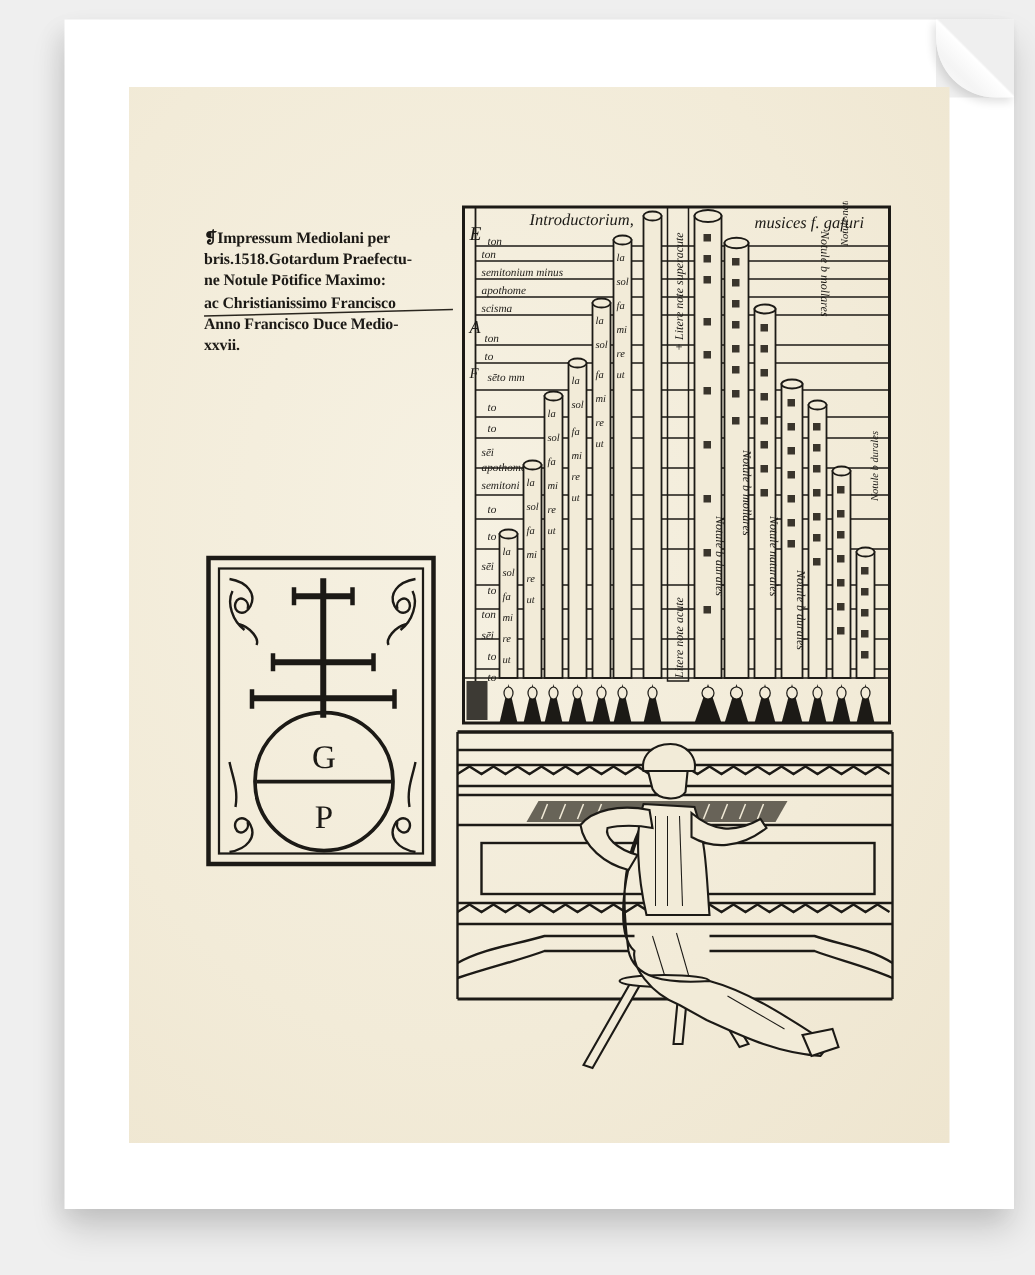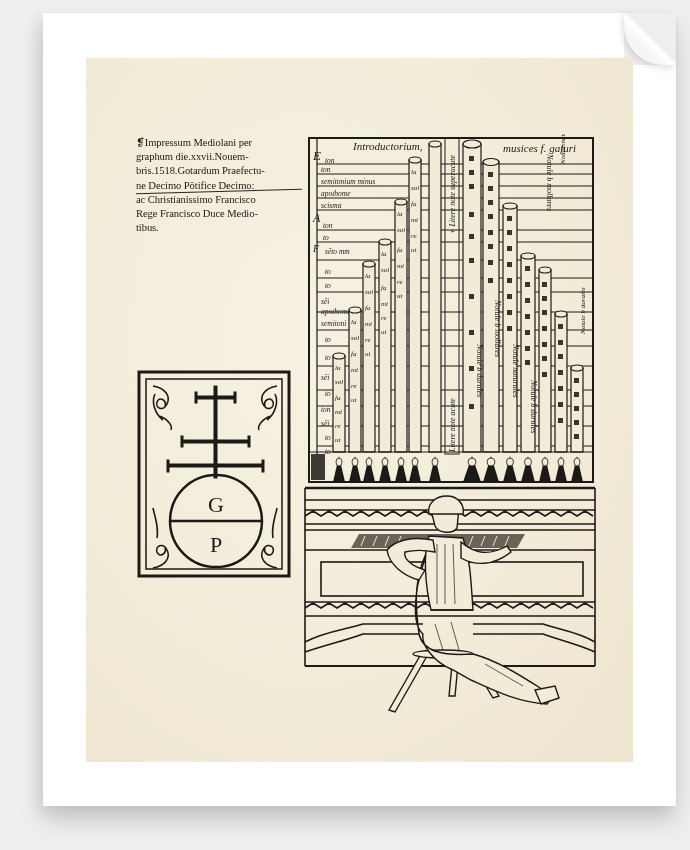--- a/index.html
+++ b/index.html
@@ -21,49 +21,49 @@
     position:absolute; left:624px; top:13px; width:52px; height:52px;
     background: linear-gradient(225deg, #efefef 0%, #efefef 48%, #ffffff 50%, #f4f4f4 70%, #ffffff 100%);
     border-bottom-left-radius: 40px;
     box-shadow: -2px 3px 6px rgba(0,0,0,0.12);
   }
   .print {
     position:absolute; left:86px; top:58px; width:547px; height:704px;
     background: radial-gradient(ellipse at 40% 40%, #f6f1e2 0%, #f2ebd8 60%, #eee5cf 100%);
   }
   .colophon {
-    position:absolute; left:136px; top:136px; width:166px;
+    position:absolute; left:136px; top:153px; width:166px;
     font-family:"Liberation Serif", serif;
     font-size:10.6px; line-height:14.2px; color:#1c1a16;
     letter-spacing:-0.1px;
+    font-weight:bold;
   }
   .colophon .line { display:block; white-space:nowrap; }
   .colophon .underline-rule {
     position:absolute; left:0; top:55px; width:166px; height:1px; background:#2a261f;
     transform: rotate(-1.5deg);
   }
   svg text { font-family:"Liberation Serif", serif; fill:#1c1a16; }
 </style>
 </head>
 <body>
 
 <div class="card"></div>
 <div class="curl"></div>
 <div class="curl-fold"></div>
 
 <div class="print"></div>
 
 <div class="colophon">
   <span class="line">❡Impressum Mediolani per</span>
-  <span class="line">graphum die.xxvii.Nouem-</span>
   <span class="line">bris.1518.Gotardum Praefectu-</span>
-  <span class="line">ne Decimo Pōtifice Decimo:</span>
+  <span class="line">ne Notule Pōtifice Maximo:</span>
   <span class="line">ac Christianissimo Francisco</span>
-  <span class="line">Rege Francisco Duce Medio-</span>
-  <span class="line">tibus.</span>
+  <span class="line">Anno Francisco Duce Medio-</span>
+  <span class="line">xxvii.</span>
   <div class="underline-rule"></div>
 </div>
 
 <svg style="position:absolute;left:137px;top:368px;" width="156" height="212" viewBox="0 0 156 212">
   <rect x="2" y="4" width="150" height="204" fill="none" stroke="#1c1a16" stroke-width="3"></rect>
   <rect x="9" y="11" width="136" height="190" fill="none" stroke="#1c1a16" stroke-width="1.5"></rect>
 
   <g stroke="#1c1a16" fill="#1c1a16">
     <rect x="77" y="18" width="3" height="92"></rect>
     <rect x="60" y="28" width="38" height="3"></rect>

